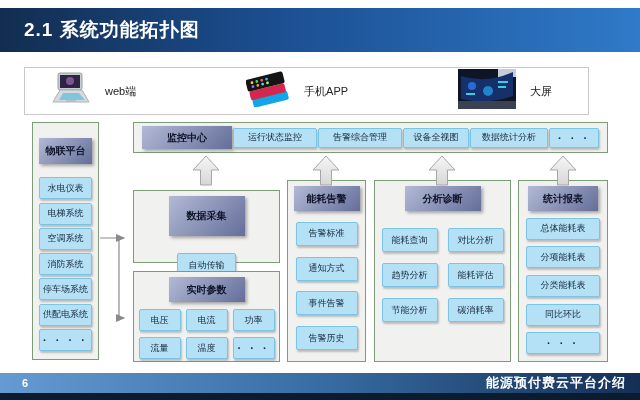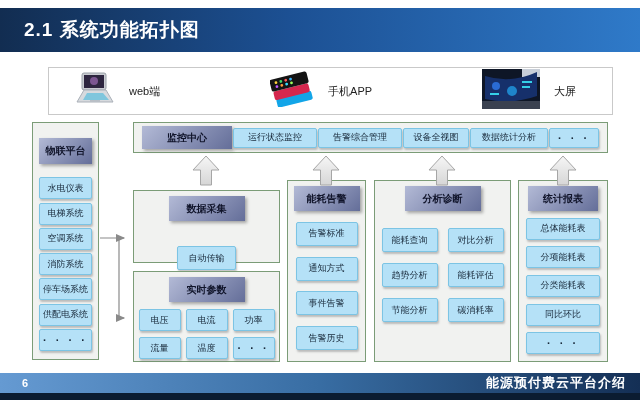--- a/index.html
+++ b/index.html
@@ -6,21 +6,21 @@
   .page{position:relative;width:640px;height:400px;background:#ffffff;
         font-family:"Liberation Sans",sans-serif;overflow:hidden;}
 
   
   .titlebar{position:absolute;left:0;top:8px;width:640px;height:44px;
     background:linear-gradient(90deg,#122d51 0%,#1c5093 45%,#2f7ac9 100%);
     display:flex;align-items:center;}
   .titlebar .t{color:#fff;font-weight:bold;font-size:19px;padding-left:24px;letter-spacing:1px;}
 
   
-  .clients{position:absolute;left:48px;top:67px;width:565px;height:48px;background:#fff;
+  .clients{position:absolute;left:24px;top:67px;width:565px;height:48px;background:#fff;
     border:1px solid #c9c9c9;box-sizing:border-box;display:flex;align-items:center;
     justify-content:space-between;padding:0 36px 0 26px;}
   .client{display:flex;align-items:center;gap:14px;}
   .client-label{font-size:11px;color:#222;}
 
   
   .panel{position:absolute;background:#f1f2f0;border:1px solid #7b9c77;box-sizing:border-box;}
   .hdr{background:linear-gradient(135deg,#b3bad6 0%,#646e99 100%);color:#10142a;font-weight:bold;
     text-align:center;box-shadow:2px 2px 3px rgba(70,70,70,.45);font-size:10px;
     display:flex;align-items:center;justify-content:center;flex:none;}
@@ -38,21 +38,21 @@
   
   #monitor{left:133px;top:122px;width:475px;height:31px;display:flex;align-items:center;
     justify-content:space-between;padding:4px 8px;}
   #monitor .hdr{width:90px;height:23px;}
   #monitor .item{height:20px;}
   #monitor .w1{width:84px;} #monitor .w2{width:84px;} #monitor .w3{width:66px;}
   #monitor .w4{width:78px;} #monitor .w5{width:50px;}
 
   
   #dc{left:133px;top:190px;width:147px;height:73px;display:flex;flex-direction:column;}
-  #dc .hdr{width:76px;height:25px;margin:5px auto 16px;}
+  #dc .hdr{width:76px;height:40px;margin:5px auto 8px;}
   #dc .row{display:flex;justify-content:center;margin-top:9px;}
   #dc .item{width:59px;height:24px;}
 
   
   #rt{left:133px;top:271px;width:147px;height:91px;display:flex;flex-direction:column;}
   #rt .hdr{width:76px;height:25px;margin:5px auto 0;}
   #rt .grid{display:grid;grid-template-columns:repeat(3,42px);gap:6px 5px;justify-content:center;margin-top:7px;}
   #rt .item{width:42px;height:22px;}
 
   

